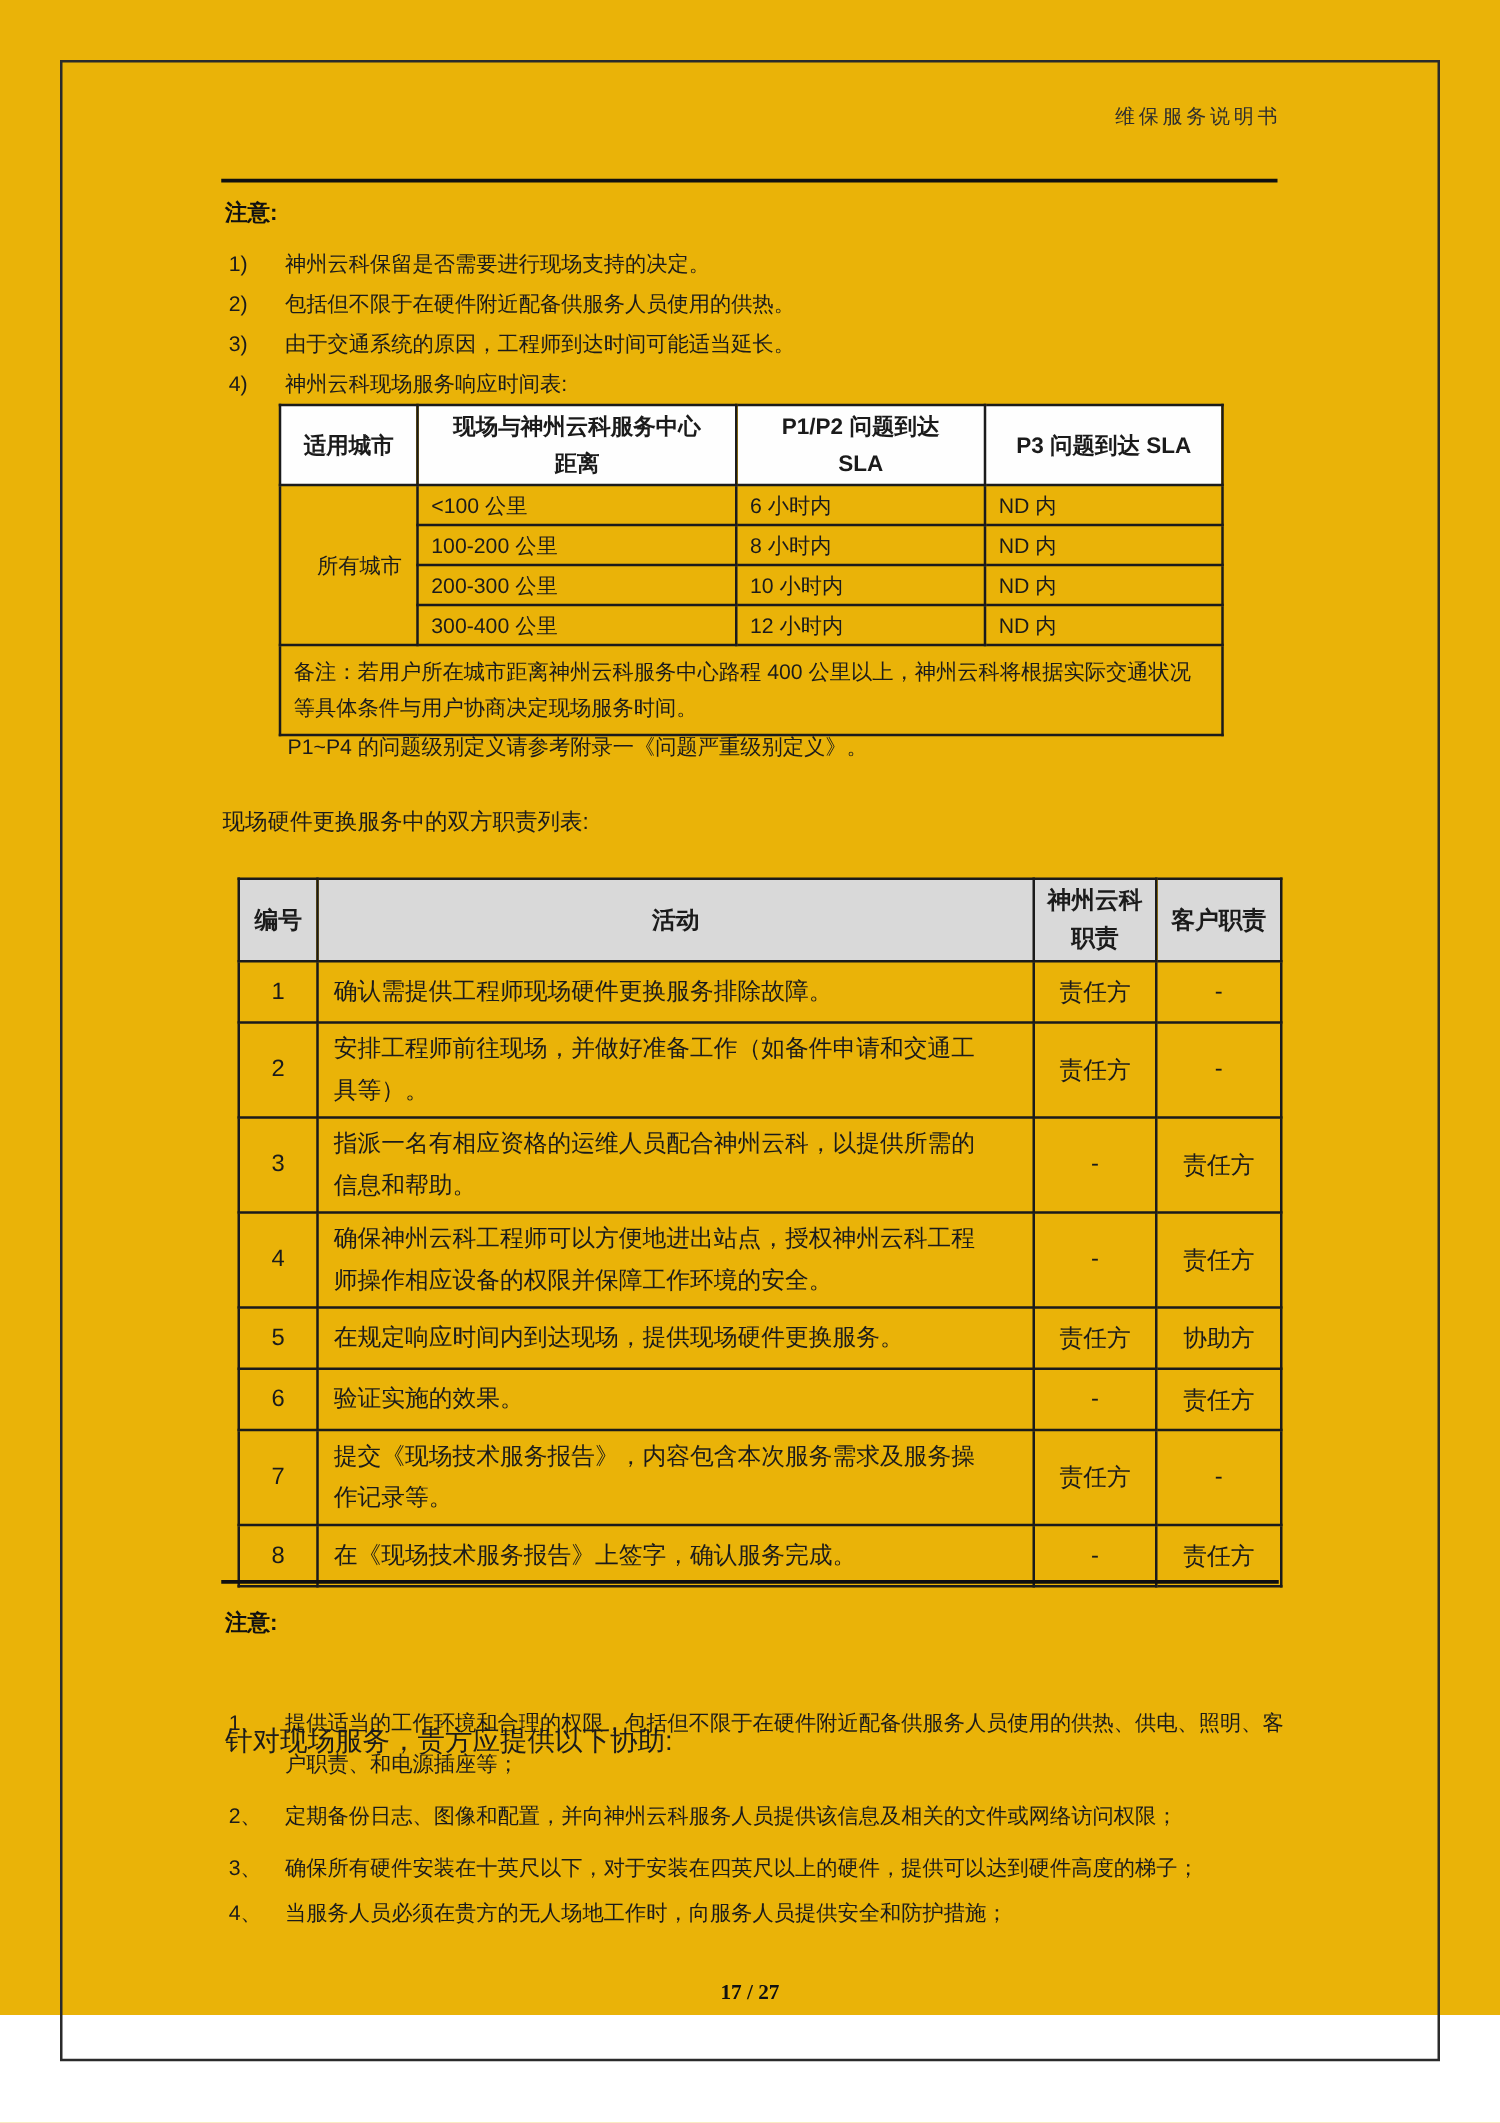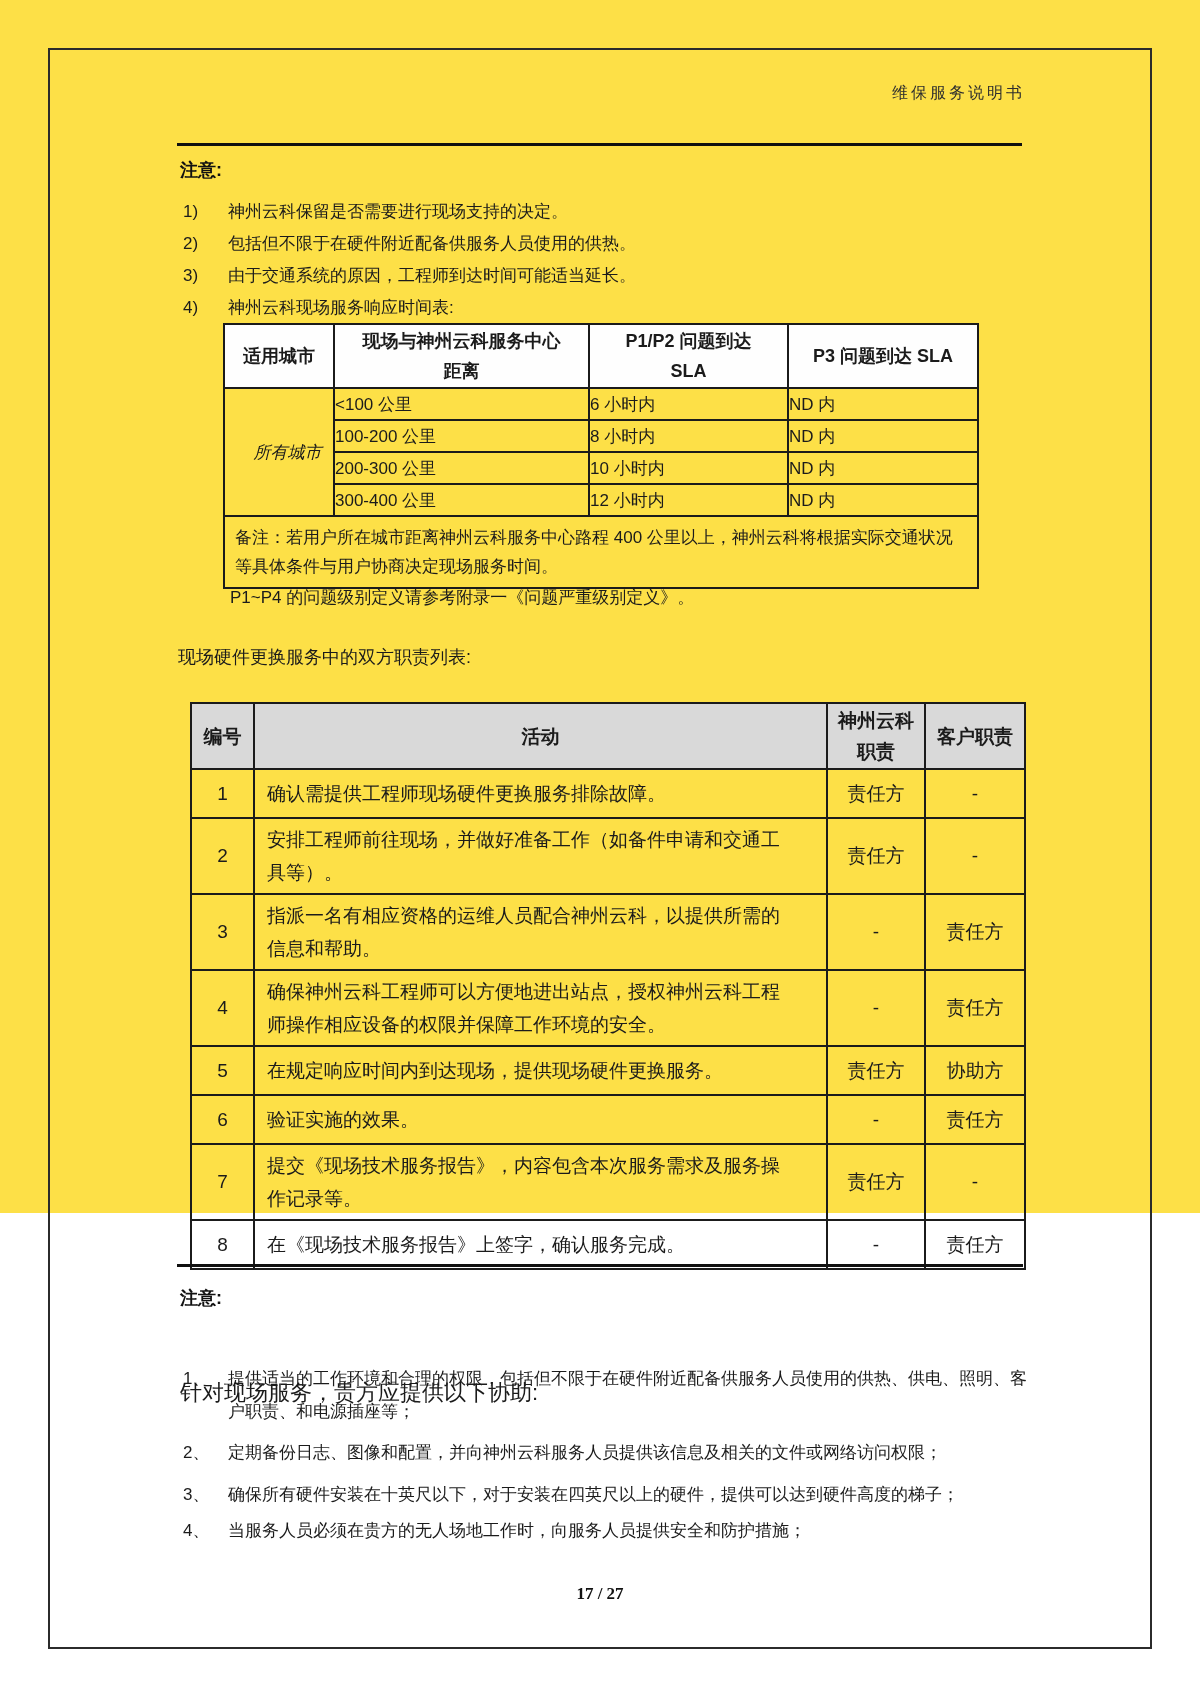--- a/index.html
+++ b/index.html
@@ -3,21 +3,21 @@
 <meta charset="utf-8">
 <style>
   * { margin:0; padding:0; box-sizing:border-box; }
   html,body { background:#ffffff; }
   body {
     width:1200px; height:1698px;
     font-family:"Liberation Sans", sans-serif;
     color:#1b1b1b;
     position:relative;
   }
-  .page { position:relative; width:1200px; height:1213px; background:#fde047; }
+  .page { position:relative; width:1200px; height:1612px; background:#eab308; }
   .page-frame {
     position:absolute; left:48px; top:48px; width:1104px; height:1601px;
     border:2px solid #2b2b2b;
   }
   .doc-title {
     position:absolute; top:83px; left:625px; width:400px;
     text-align:right;
     font-family:"Liberation Serif", serif;
     font-size:16px; letter-spacing:3px; color:#2e2e2e;
   }
@@ -37,22 +37,22 @@
   .section-title { position:absolute; left:178px; top:645px; font-size:18px; }
 
   table { border-collapse:collapse; table-layout:fixed; }
   td, th { border:2px solid #1b1b1b; vertical-align:middle; overflow:hidden; }
 
   .tbl1 { position:absolute; left:223px; top:323px; width:754px; font-size:17px; }
   .tbl1 th {
     font-size:18px; font-weight:bold; text-align:center;
     white-space:pre-line; line-height:30px; height:64px; background:#fefefe;
   }
-  .tbl1 td { height:32px; text-align:left; }
-  .tbl1 td.city { text-align:center; padding-left:17px;font-style:italic; }
+  .tbl1 td { height:32px; text-align:left; padding-left:10px; }
+  .tbl1 td.city { text-align:center; padding-left:17px; }
   .tbl1 td.note-cell {
     height:64px; line-height:29px; padding:6px 12px 6px 10px; font-size:17px;
   }
 
   .tbl2 { position:absolute; left:190px; top:702px; width:834px; font-size:19px; }
   .tbl2 th {
     background:#d9d9d9; font-size:19px; font-weight:bold; text-align:center;
     white-space:pre-line; line-height:31px; height:66px;
   }
   .tbl2 td { text-align:center; }

